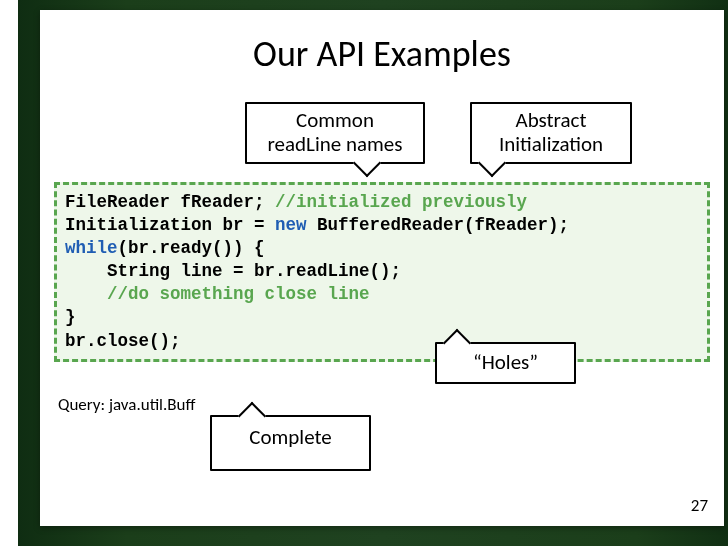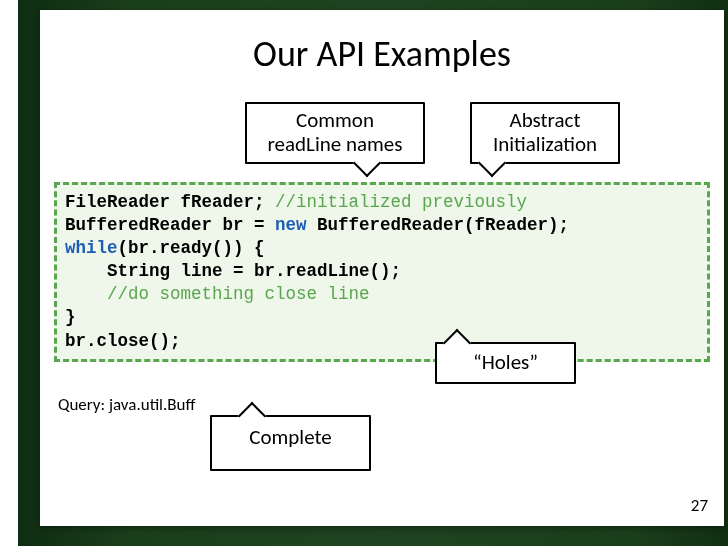--- a/index.html
+++ b/index.html
@@ -64,21 +64,21 @@
   }
   .tail-up {
     width: 18px; height: 18px;
     transform: rotate(135deg);
     top: -11px;
   }
 
   #callout-common { left: 205px; top: 92px; width: 180px; }
   #callout-common .tail { left: 110px; }
 
-  #callout-abstract { left: 430px; top: 92px; width: 150px; }
+  #callout-abstract { left: 430px; top: 92px; width: 162px; }
   #callout-abstract .tail { left: 10px; }
 
   #callout-holes { left: 395px; top: 332px; width: 141px; padding-top:6px; padding-bottom:8px;}
   #callout-holes .tail { left: 10px; }
 
   #callout-complete { left: 170px; top: 405px; width: 161px; padding-top:8px; padding-bottom:20px;}
   #callout-complete .tail { left: 30px; }
 
   .codebox {
     position: absolute;
@@ -90,21 +90,21 @@
     padding: 6px 8px 6px 8px;
     font-family: "Courier New", monospace;
     font-size: 17.5px;
     font-weight: bold;
     line-height: 1.32;
     color: #000;
     white-space: pre;
     box-sizing: border-box;
     overflow: hidden;
   }
-  .tok-comment { color: #59a64f; font-weight: normal; }
+  .tok-comment { color: #59a64f; font-weight: bold; }
   .tok-kw { color: #1f5db3; }
 
   .query {
     position: absolute;
     left: 18px;
     top: 384px;
     font-size: 17px;
     color: #000;
   }
   .pagenum {
@@ -129,21 +129,21 @@
       <div class="tail tail-down"></div>
     </div>
 
     <div class="callout" id="callout-abstract">
       <div>Abstract</div>
       <div>Initialization</div>
       <div class="tail tail-down"></div>
     </div>
 
     <div class="codebox"><span>FileReader fReader; </span><span class="tok-comment">//initialized previously</span>
-<span>BufferedReader br = </span><span class="tok-kw">new</span><span> BufferedReader(fReader);</span>
+<span>Initialization br = </span><span class="tok-kw">new</span><span> BufferedReader(fReader);</span>
 <span class="tok-kw">while</span><span>(br.ready()) {</span>
 <span>    String line = br.readLine();</span>
 <span class="tok-comment">    //do something close line</span>
 <span>}</span>
 <span>br.close();</span></div>
 
     <div class="callout" id="callout-holes">
       <div class="tail tail-up"></div>
       <div>“Holes”</div>
     </div>

